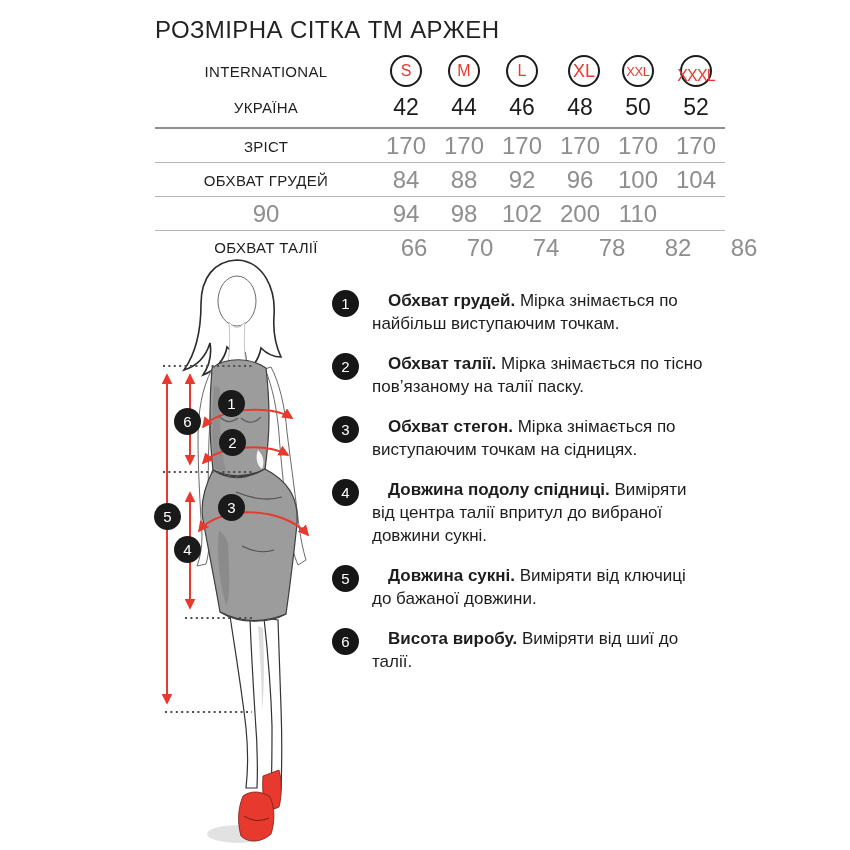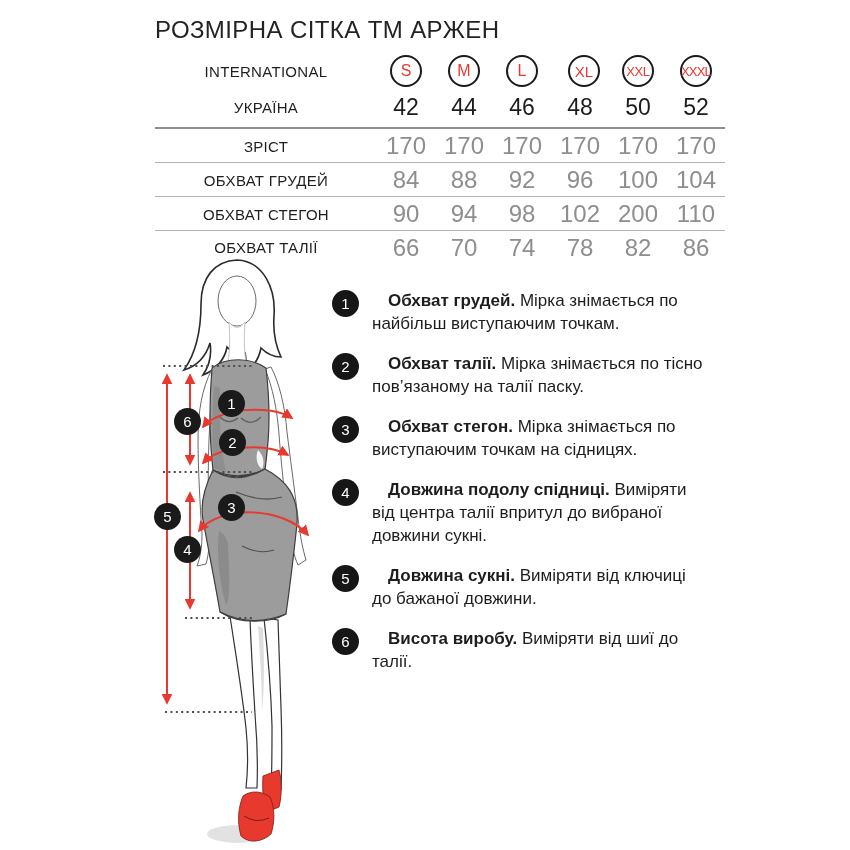--- a/index.html
+++ b/index.html
@@ -13,34 +13,34 @@
   .size-table{position:absolute;left:155px;top:0;width:570px;height:266px;}
   .trow{position:absolute;left:0;width:570px;display:grid;
         grid-template-columns:222px repeat(6,58px);align-items:center;}
   .trow .rlabel{font-size:15px;letter-spacing:.3px;color:#1f1f1f;text-align:center;}
   .trow .cell{text-align:center;}
   .r-int{top:54px;height:34px;}
   .r-ua {top:92px;height:30px;}
   .r-m0 {top:129px;height:34px;}
   .r-m1 {top:163px;height:34px;}
   .r-m2 {top:197px;height:34px;}
-  .r-m3 {top:231px;height:33px;}
+  .r-m3 {top:231px;height:33px;gap:8px;}
   .ua-val{font-size:23px;color:#1c1c1c;}
   .mval{font-size:24px;color:#8e8e8e;}
   .divider{position:absolute;left:0;width:570px;background:#b5b5b5;height:1px;}
   .d0{top:127px;height:2px;background:#8f8f8f;}
   .d1{top:162px;} .d2{top:196px;} .d3{top:230px;}
 
   .size-circle{display:inline-flex;align-items:center;justify-content:center;
                width:28px;height:28px;border:2px solid #1b1b1b;border-radius:50%;
                color:#e8392e;font-weight:400;white-space:nowrap;}
   .sz-big{font-size:16px;}
-  .sz-md{font-size:15px;margin-left:8px;}
+  .sz-md{font-size:18px;margin-left:8px;}
   .sz-sm{font-size:13px;letter-spacing:-.4px;}
-  .sz-xs{font-size:13px;letter-spacing:-.8px;}
+  .sz-xs{font-size:16px;letter-spacing:-.8px;align-items:flex-end;}
 
   
   .figure{position:absolute;left:140px;top:256px;width:200px;height:594px;}
   .figure svg{position:absolute;left:0;top:0;}
   .fig-marker{position:absolute;width:27px;height:27px;border-radius:50%;
               background:#1a1a1a;color:#fff;font-size:15px;
               display:flex;align-items:center;justify-content:center;}
   .fm1{left:78px;top:134px;} .fm2{left:79px;top:173px;} .fm3{left:78px;top:238px;}
   .fm4{left:34px;top:280px;} .fm5{left:14px;top:247px;} .fm6{left:34px;top:152px;}
 
@@ -112,21 +112,20 @@
       <div class="cell mval">84</div>
       <div class="cell mval">88</div>
       <div class="cell mval">92</div>
       <div class="cell mval">96</div>
       <div class="cell mval">100</div>
       <div class="cell mval">104</div>
     </div>
     <div class="divider d2"></div>
 
     <div class="trow r-m2">
-      <div class="rlabel">ОБХВАТ СТЕГОН</div>
       <div class="cell mval">90</div>
       <div class="cell mval">94</div>
       <div class="cell mval">98</div>
       <div class="cell mval">102</div>
       <div class="cell mval">200</div>
       <div class="cell mval">110</div>
     </div>
     <div class="divider d3"></div>
 
     <div class="trow r-m3">

